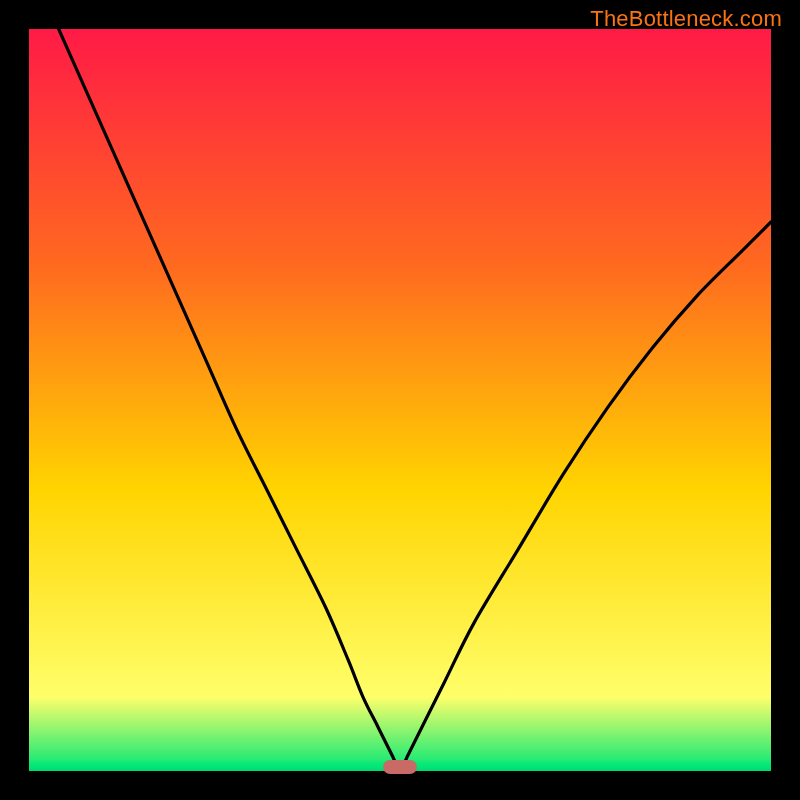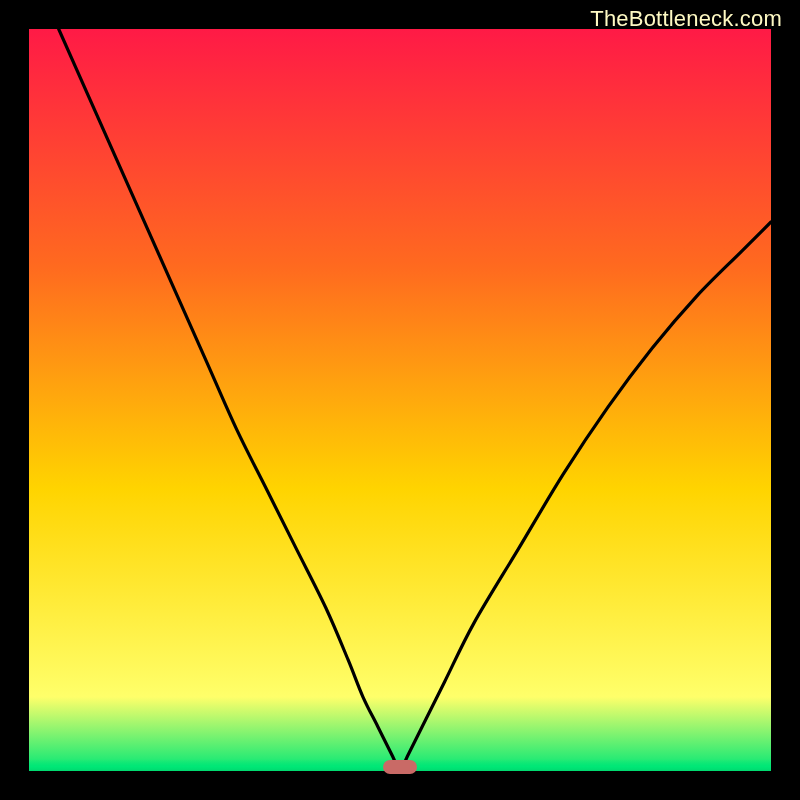--- a/index.html
+++ b/index.html
@@ -14,21 +14,21 @@
   .frame {
     position: relative;
     width: 800px;
     height: 800px;
     background: #000;
   }
   .watermark {
     position: absolute;
     top: 6px;
     right: 18px;
-    color: #fef9c3;
+    color: #f97316;
     font-size: 22px;
     font-weight: 500;
     letter-spacing: 0.2px;
     z-index: 10;
   }
   .plot-area {
     position: absolute;
     left: 29px;
     top: 29px;
     width: 742px;

